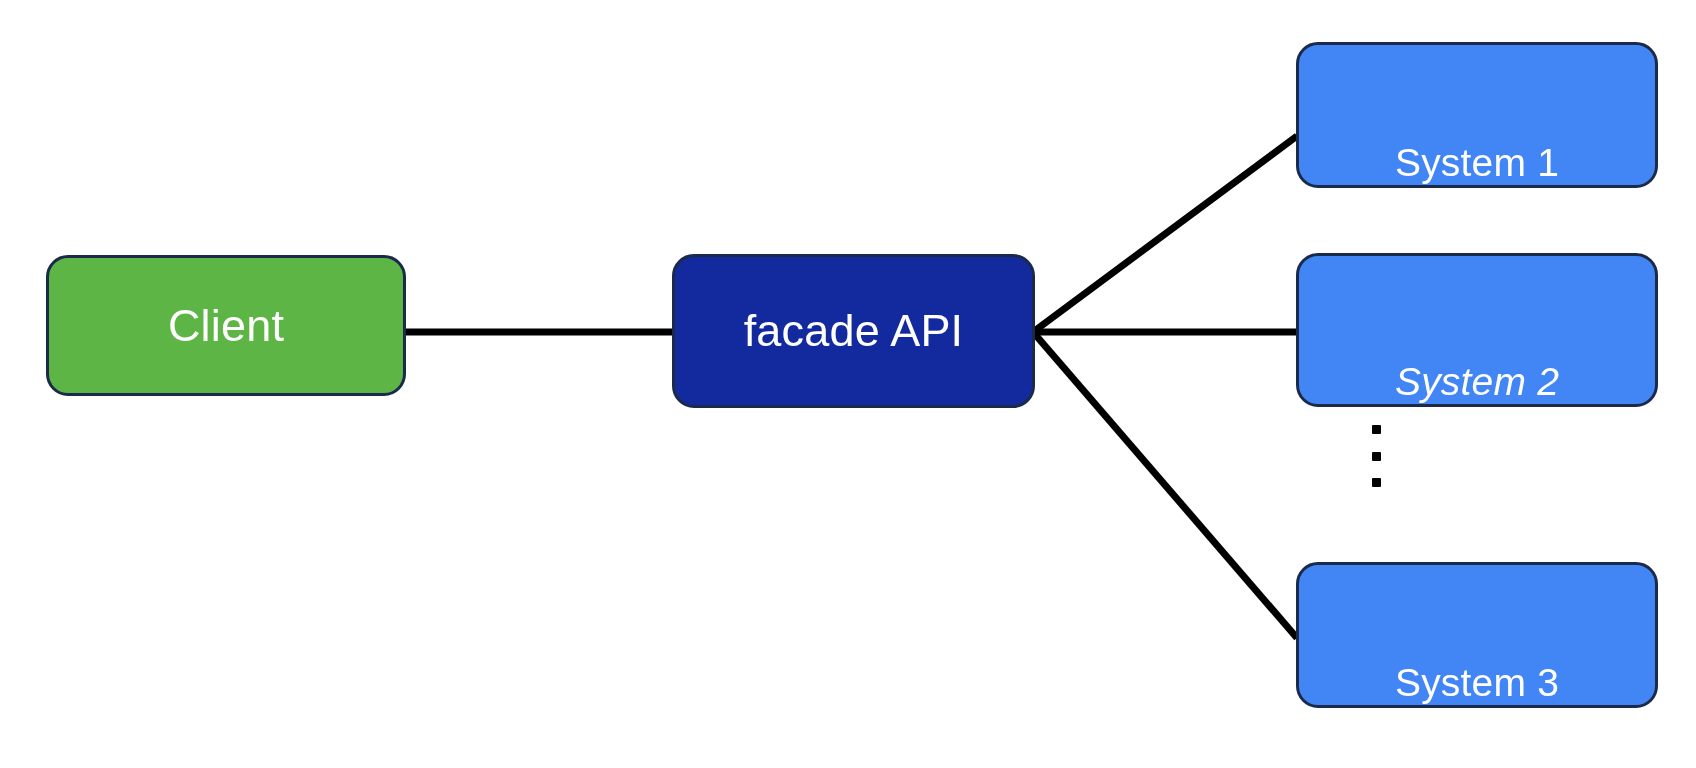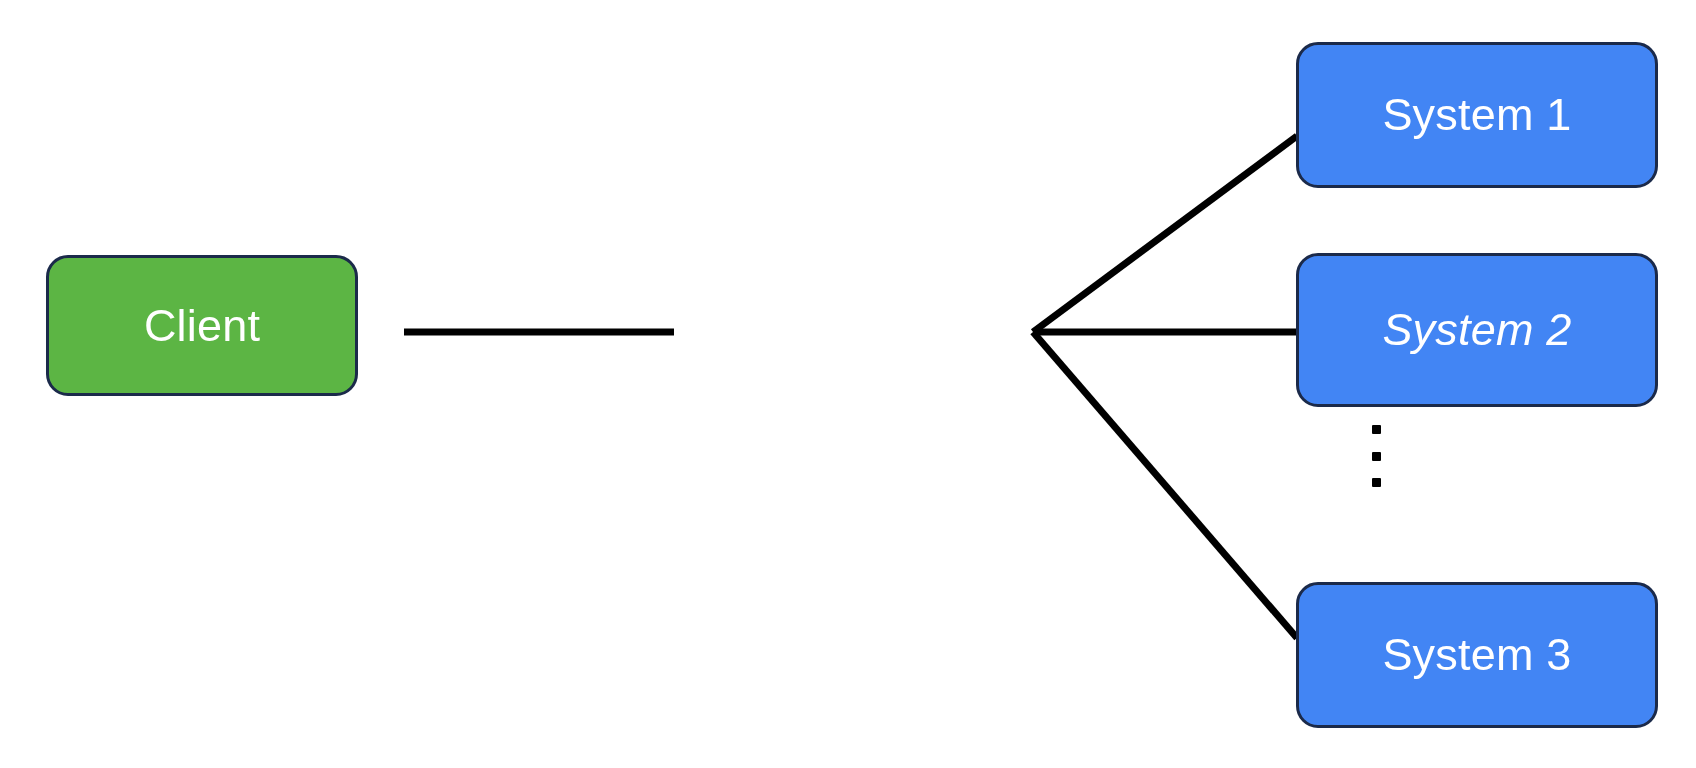--- a/index.html
+++ b/index.html
@@ -38,44 +38,45 @@
     white-space: nowrap;
     user-select: none;
   }
   .node-label {
     display: block;
   }
   
   #node-client {
     left: 46px;
     top: 255px;
-    width: 312px;
+    width: 360px;
     height: 141px;
     background: #5cb544;
     font-size: 45px;
   }
   
   #node-facade {
     left: 672px;
     top: 254px;
     width: 363px;
     height: 154px;
     background: #132a9e;
     font-size: 45px;
   }
   
   .node-system {
     left: 1296px;
     width: 362px;
     background: #4285f4;
-    font-size: 45px;
+    font-size: 39px;
+    align-items: flex-end;
   }
   #node-system-1 { top: 42px;  height: 146px; }
   #node-system-2 { top: 253px; height: 154px; font-style: italic; }
-  #node-system-3 { top: 582px; height: 146px; }
+  #node-system-3 { top: 562px; height: 146px; }
 
   
   #ellipsis {
     position: absolute;
     left: 1368px;
     top: 425px;
     width: 16px;
     height: 62px;
     display: flex;
     flex-direction: column;
@@ -102,20 +103,23 @@
 
     <line x1="1033" y1="332" x2="1298" y2="332" stroke="#000000" stroke-width="7" stroke-linecap="butt"></line>
 
     <line x1="1033" y1="332" x2="1297" y2="638" stroke="#000000" stroke-width="7" stroke-linecap="butt"></line>
   </svg>
 
   <div class="node" id="node-client">
     <span class="node-label">Client</span>
   </div>
 
+  <div class="node" id="node-facade">
+    <span class="node-label">facade API</span>
+  </div>
 
   <div class="node node-system" id="node-system-1">
     <span class="node-label">System 1</span>
   </div>
 
   <div class="node node-system" id="node-system-2">
     <span class="node-label">System 2</span>
   </div>
 
   <div class="node node-system" id="node-system-3">

